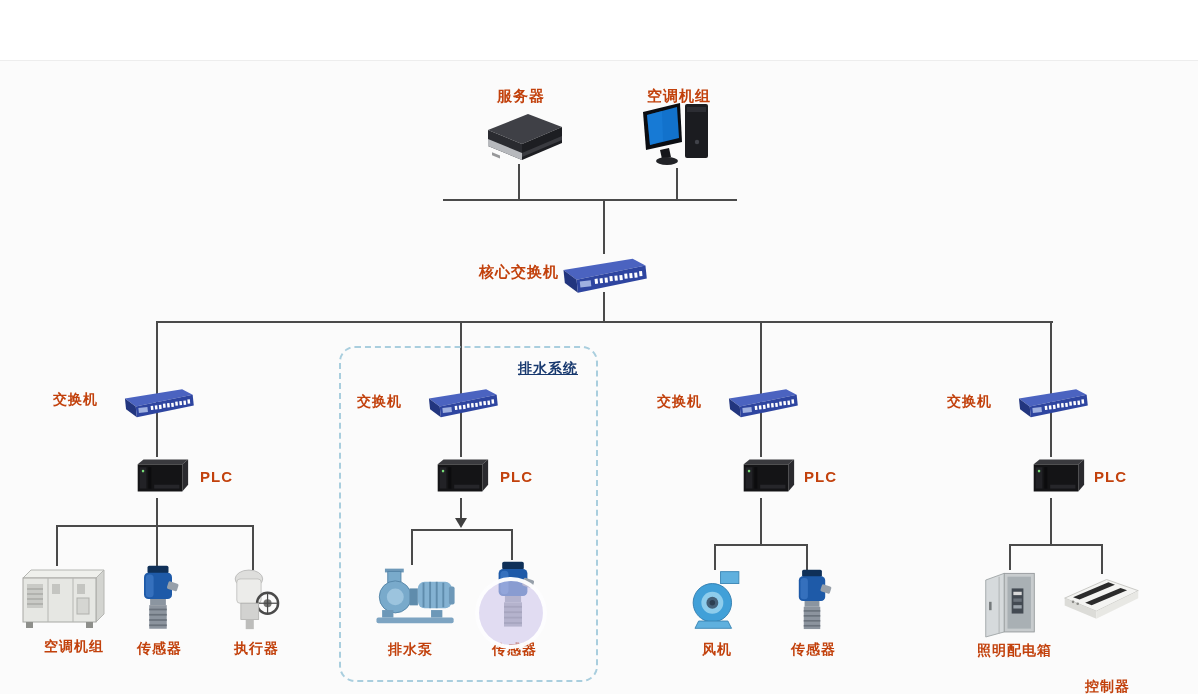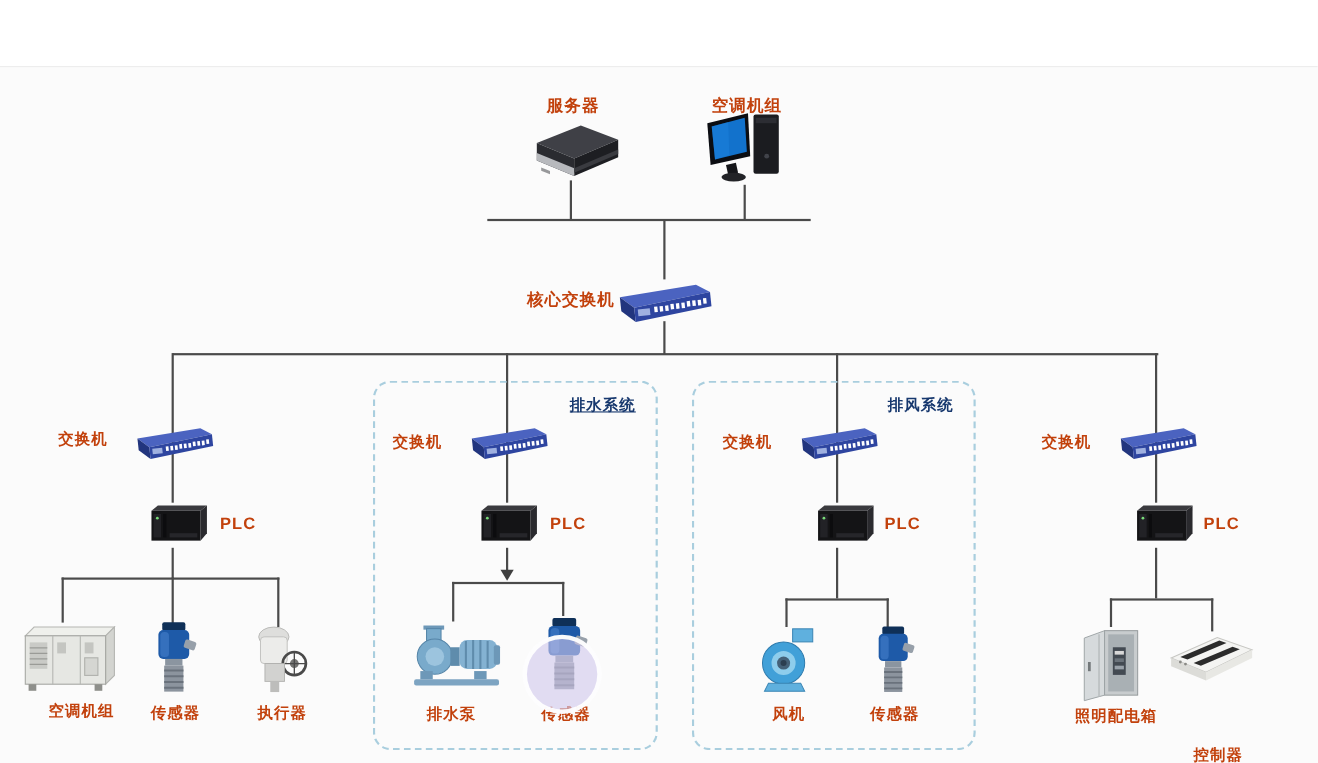--- a/index.html
+++ b/index.html
@@ -83,23 +83,20 @@
   <div class="v" style="left:603px;top:292px;height:30px;"></div>
   <div class="h" style="left:157px;top:321px;width:896px;"></div>
   <div class="v" style="left:156px;top:321px;height:136px;"></div>
   <div class="v" style="left:460px;top:321px;height:136px;"></div>
   <div class="v" style="left:760px;top:321px;height:136px;"></div>
   <div class="v" style="left:1050px;top:321px;height:136px;"></div>
 
   <div class="box" style="left:339px;top:346px;width:255px;height:332px;">
     <div class="title" style="right:18px;top:12px;text-decoration:underline;">排水系统</div>
   </div>
-  <div class="box" style="left:629px;top:346px;width:254px;height:332px;">
-    <div class="title" style="right:18px;top:12px;">排风系统</div>
-  </div>
 
   <div class="lbl" style="left:53px;top:391px;">交换机</div>
   <div class="lbl" style="left:357px;top:393px;">交换机</div>
   <div class="lbl" style="left:657px;top:393px;">交换机</div>
   <div class="lbl" style="left:947px;top:393px;">交换机</div>
 
   <div class="ic" style="left:114px;top:382px;">
     <svg width="88" height="38" viewBox="0 0 95 46">
         <g transform="rotate(-6 47 23)">
           <polygon points="8,16 78,12 90,20 20,27" fill="#4b63c0"></polygon>

